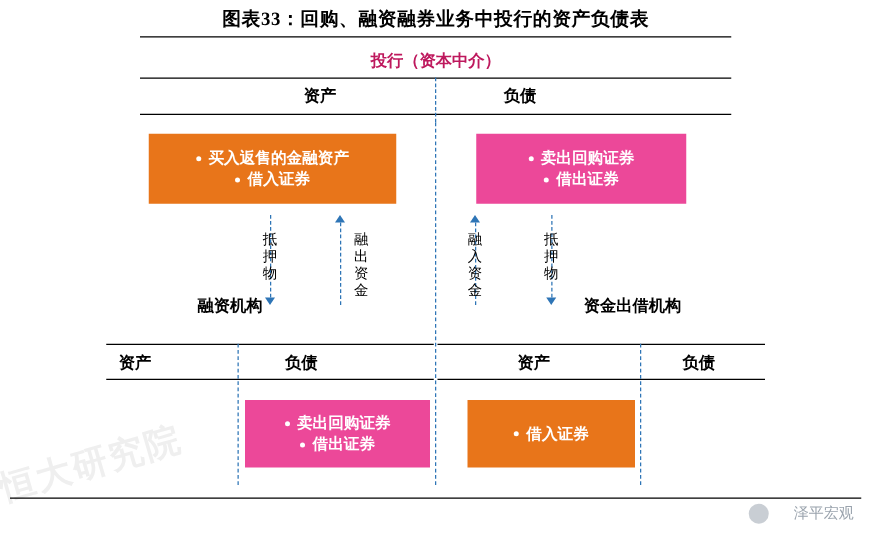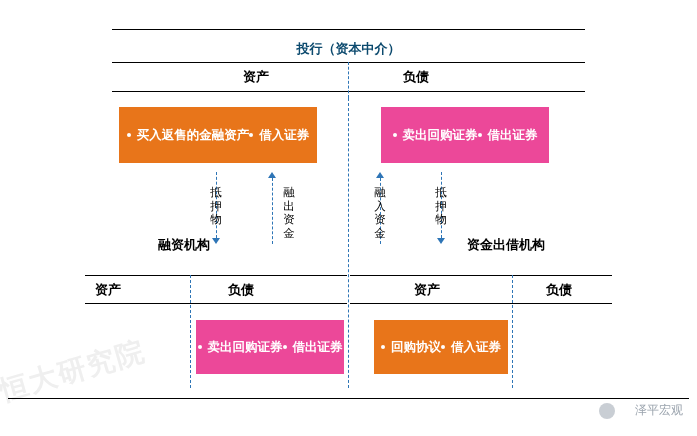--- a/index.html
+++ b/index.html
@@ -20,38 +20,38 @@
     font-weight:bold;font-size:15px;color:#000;
     letter-spacing:0.5px;
   }
   .title-rule{
     position:absolute;left:112px;top:29px;width:473px;height:1px;background:#000;
   }
 
   
   .hd-main{
     position:absolute;left:0;top:40px;width:697px;text-align:center;
-    font-weight:bold;font-size:13px;color:#0c4a6e;
+    font-weight:bold;font-size:13px;color:#be185d;
   }
   .lbl{position:absolute;font-size:13px;color:#000;font-weight:bold;}
 
   
   .rule{position:absolute;height:1px;background:#000;}
 
   
   .vdash{
     position:absolute;width:0;border-left:1.4px dashed #2e75b6;
   }
 
   
   .box{
     position:absolute;box-sizing:border-box;
     color:#fff;font-weight:bold;font-size:12.5px;
     padding:6px 4px 6px 4px;
-    display:flex;flex-direction:row;justify-content:center;
+    display:flex;flex-direction:column;justify-content:center;
   }
   .box.orange{background:#E8751A;}
   .box.navy{background:#ec4899;}
   .box-line{
     display:flex;align-items:center;justify-content:center;
     line-height:17px;white-space:nowrap;
   }
   .bullet{
     display:inline-block;width:4px;height:4px;border-radius:50%;
     background:#fff;margin-right:6px;flex:none;position:relative;top:0px;
@@ -88,20 +88,21 @@
     position:absolute;left:6px;top:372px;
     font-size:28px;color:#efefef;font-weight:bold;letter-spacing:2px;
     transform:rotate(-16deg);transform-origin:left bottom;
   }
 </style>
 </head>
 <body>
 
 <div class="canvas">
 
+  <div class="title">图表33：回购、融资融券业务中投行的资产负债表</div>
   <div class="title-rule"></div>
 
   <div class="hd-main">投行（资本中介）</div>
 
   <div class="lbl" style="left:243px;top:68px;">资产</div>
   <div class="lbl" style="left:403px;top:68px;">负债</div>
 
   <div class="rule" style="left:112px;top:62px;width:473px;"></div>
   <div class="rule" style="left:112px;top:91px;width:473px;"></div>
 
@@ -169,24 +170,20 @@
     </div>
     <div class="box-line">
       <span class="bullet"></span>
       <span>借出证券</span>
     </div>
   </div>
 
   <div class="box orange" style="left:374px;top:320px;width:134px;height:54px;">
     <div class="box-line">
       <span class="bullet"></span>
-      <span>回购协议</span>
-    </div>
-    <div class="box-line">
-      <span class="bullet"></span>
       <span>借入证券</span>
     </div>
   </div>
 
   <div class="wm-ghost">恒大研究院</div>
   <div class="foot-rule"></div>
   <div class="wm">
     <span class="wm-dot"></span>
     <span>泽平宏观</span>
   </div>

